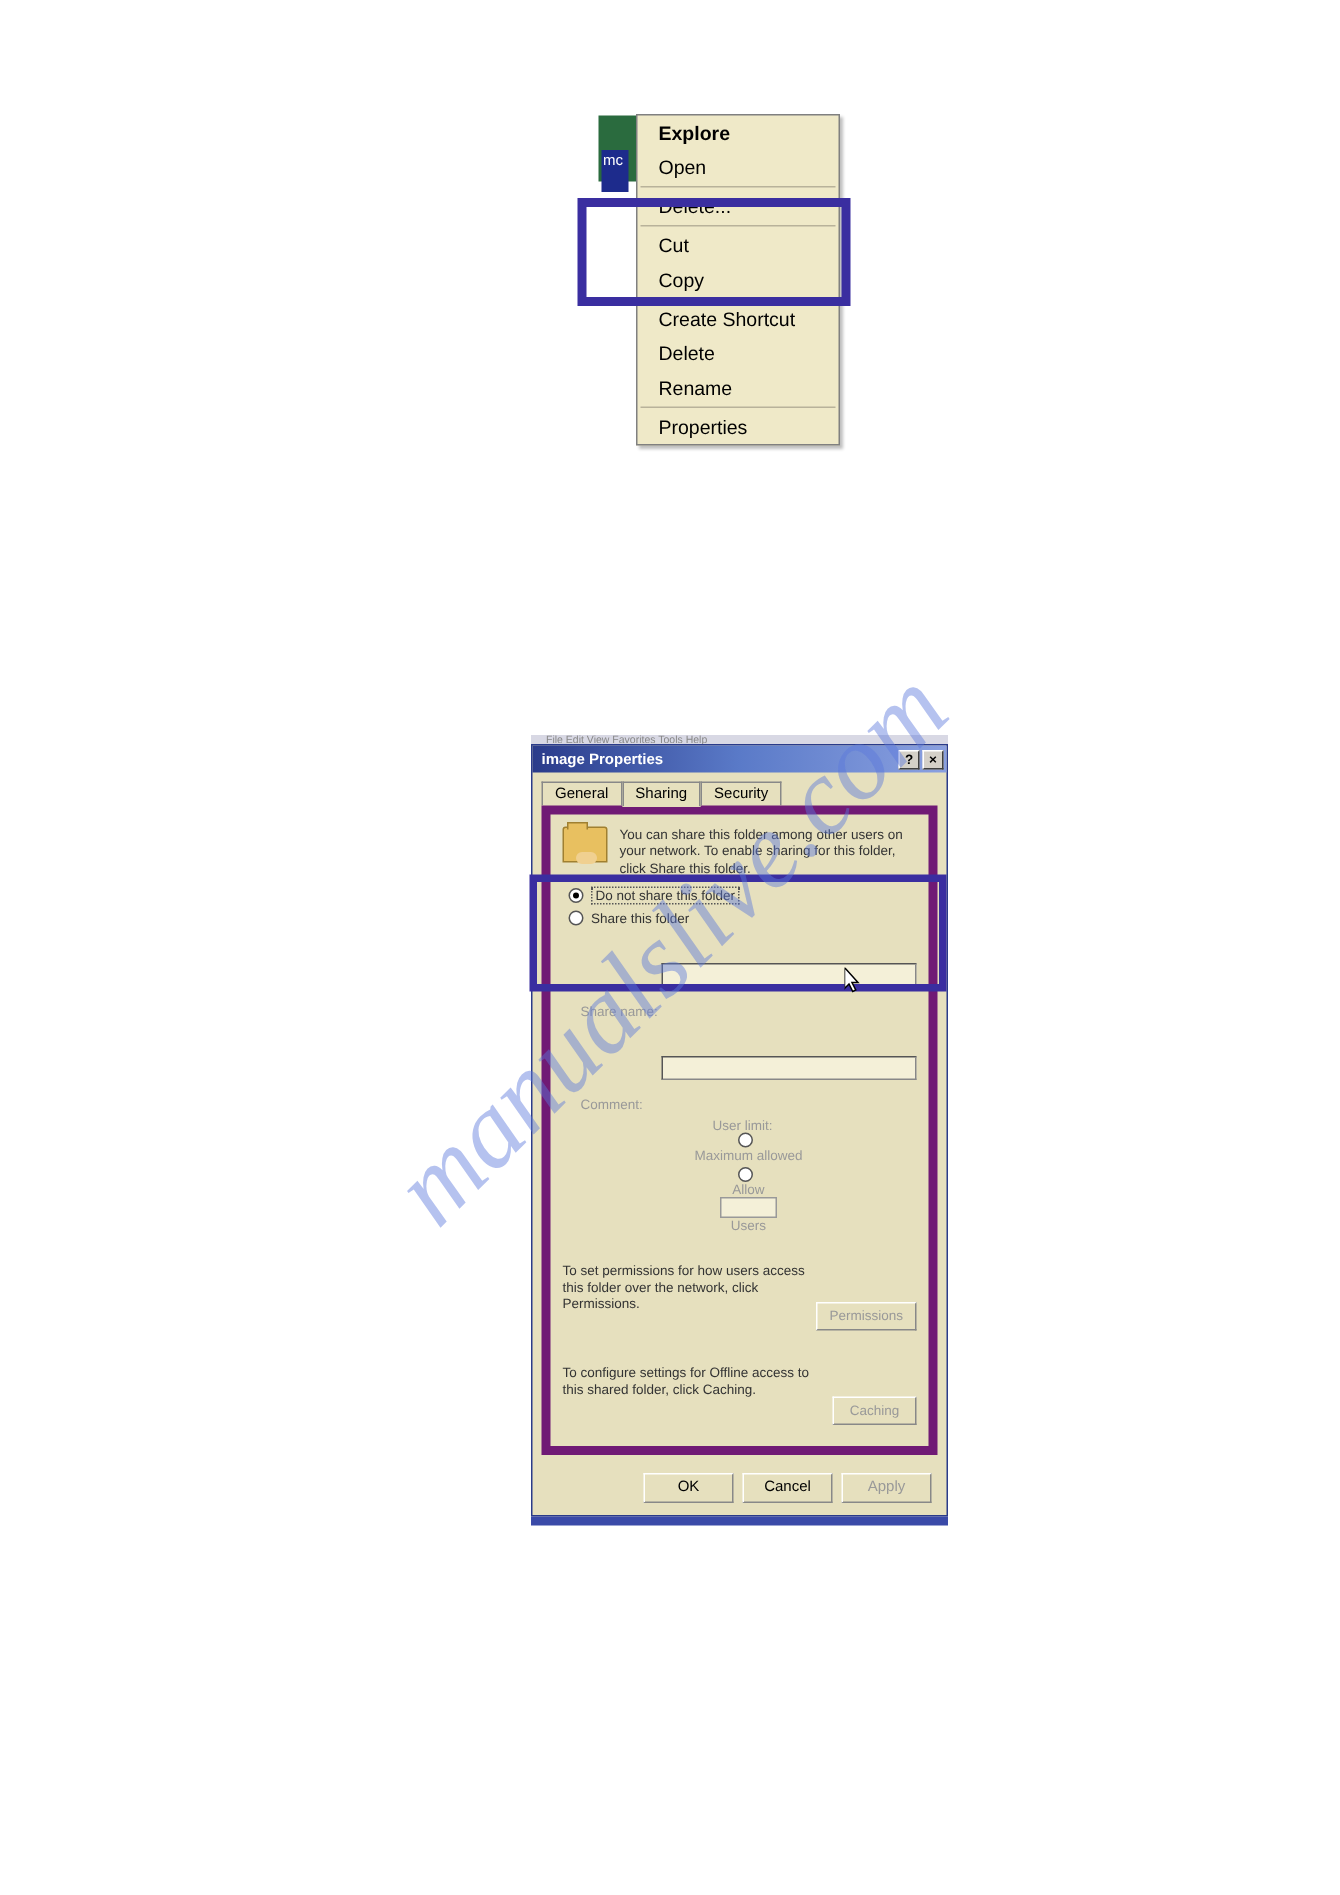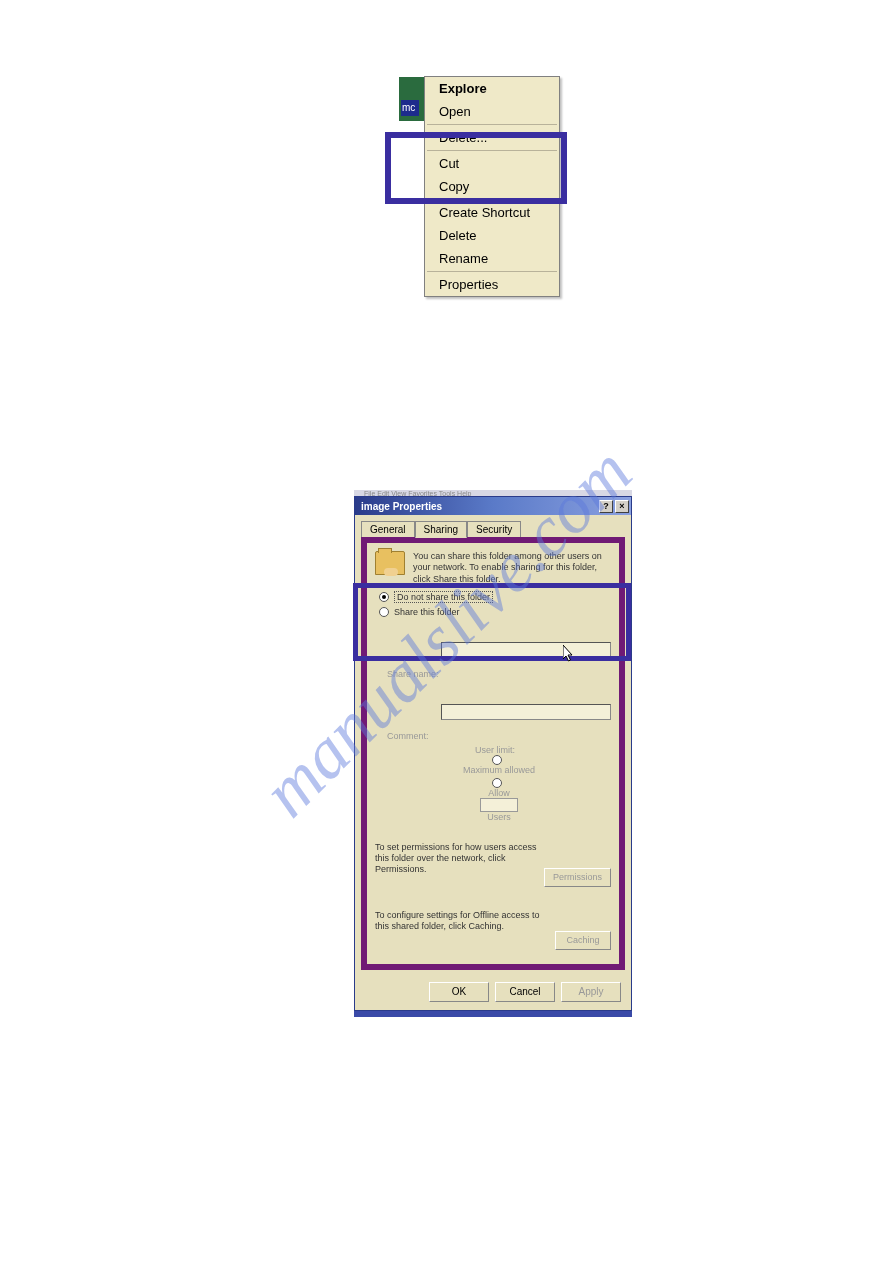--- a/index.html
+++ b/index.html
@@ -40,21 +40,21 @@
       left: 0;
       width: 26px;
       height: 44px;
       background: #2a6b3e;
     }
     .ctx-bg-scrap2 {
       position: absolute;
       top: 24px;
       left: 2px;
       width: 18px;
-      height: 16px;
+      height: 28px;
       background: #1d2b8c;
       color: #fff;
       font-size: 10px;
       line-height: 16px;
       padding-left: 1px;
     }
     .context-menu {
       position: relative;
       margin-left: 25px;
       width: 136px;

